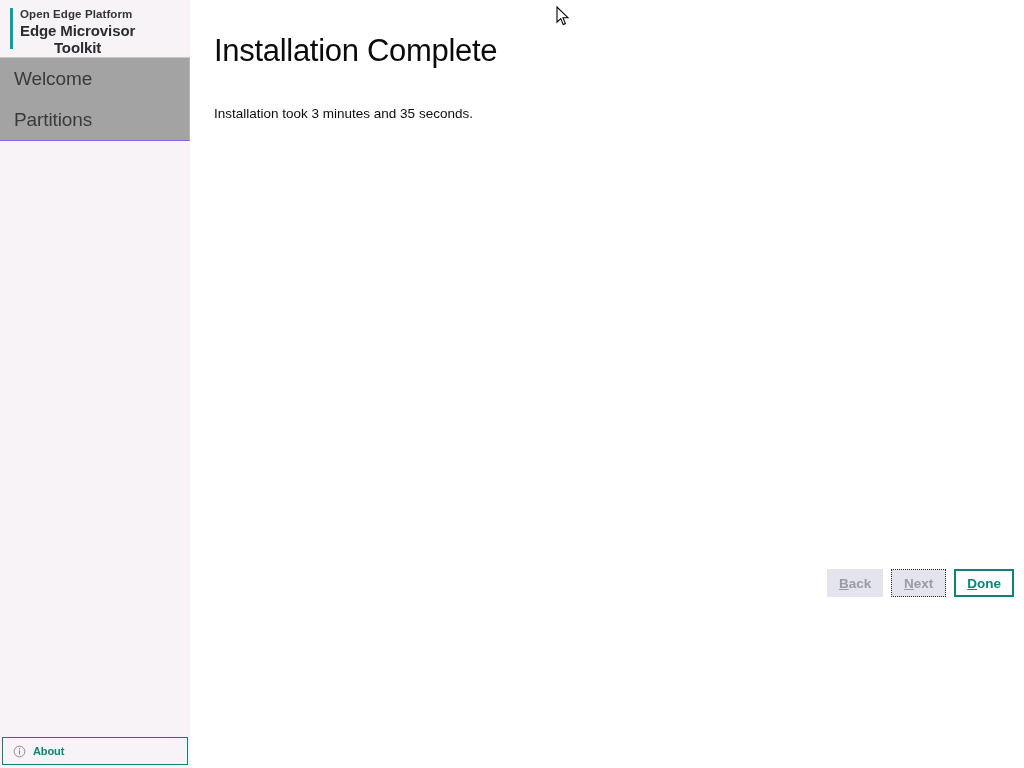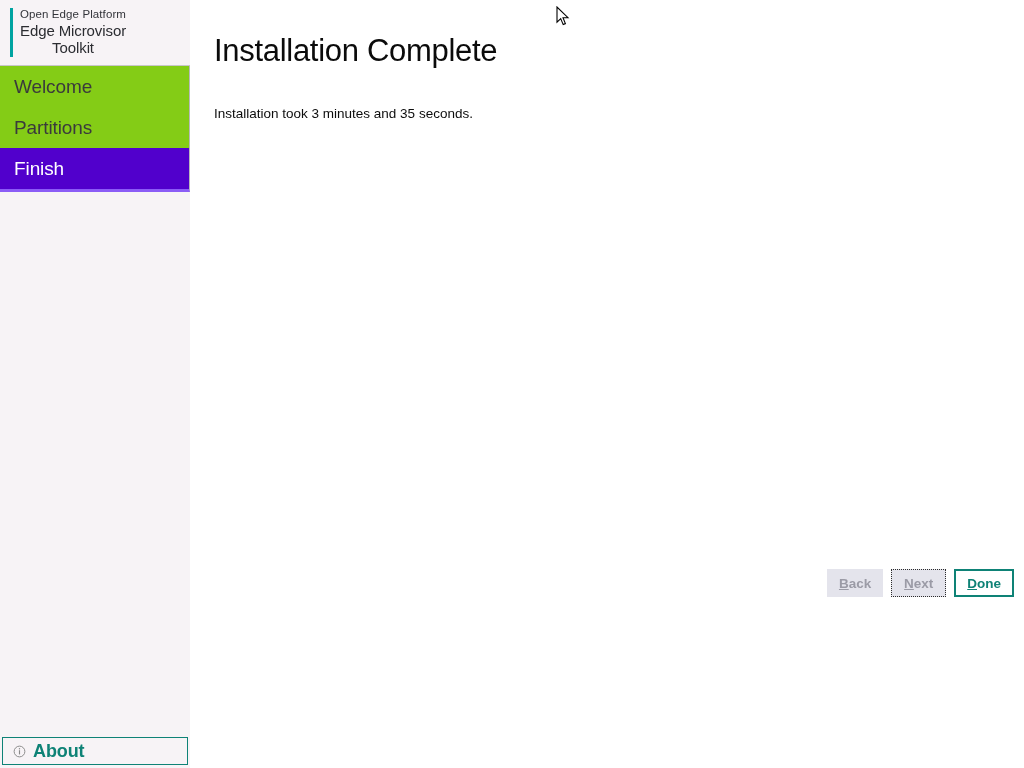--- a/index.html
+++ b/index.html
@@ -25,26 +25,27 @@
     position: relative;
     width: 190px;
     height: 768px;
     background: #f7f3f6;
     flex: 0 0 190px;
     display: flex;
     flex-direction: column;
   }
 
   #brand {
-    height: 66px;
+    height: 58px;
     background: #f7f3f6;
     border-bottom: 1px solid #c8c6c8;
     display: flex;
     align-items: flex-start;
     padding: 6px 0 0 10px;
+    font-weight: bold;
   }
   #brand-bar {
     width: 3px;
     align-self: stretch;
     margin: 2px 7px 8px 0;
     background: #00a3a1;
     flex: 0 0 3px;
   }
   #brand-text { line-height: 1; padding-top: 1px; }
   .brand-sup {
@@ -59,23 +60,23 @@
     display: block;
     font-size: 15px;
     color: #2b2c31;
     line-height: 17px;
     letter-spacing: -0.1px;
     text-align: center;
   }
 
   
   #nav {
-    background: #84cc16;
+    background: #a3a3a3;
     border-right: 1px solid #b9b7bb;
-    border-bottom: 3px solid #8b5cf6;
+    border-bottom: 1px solid #8b5cf6;
     flex: 0 0 auto;
   }
   .nav-item {
     height: 41px;
     display: flex;
     align-items: center;
     padding-left: 14px;
     font-size: 19px;
     color: #3a3a3c;
     letter-spacing: -0.1px;
@@ -103,21 +104,21 @@
     padding-left: 10px;
     cursor: pointer;
   }
   .info-icon {
     width: 13px; height: 13px;
     flex: 0 0 13px;
     margin-right: 7px;
     display: block;
   }
   #about-label {
-    font-size: 18px;
+    font-size: 11px;
     font-weight: bold;
     color: #0e8276;
     letter-spacing: -0.1px;
   }
 
   
   #main {
     position: relative;
     flex: 1 1 auto;
     height: 604px;
@@ -208,23 +209,20 @@
       </div>
     </div>
 
     <div id="nav">
       <div class="nav-item">
         <span>Welcome</span>
       </div>
       <div class="nav-item">
         <span>Partitions</span>
       </div>
-      <div class="nav-item active">
-        <span>Finish</span>
-      </div>
     </div>
 
     <div id="sidebar-spacer"></div>
 
     <div id="about-wrap">
       <div id="about-button">
         <svg class="info-icon" viewBox="0 0 16 16">
           <circle cx="8" cy="8" r="6.6" fill="none" stroke="#8a8a8a" stroke-width="1.2"></circle>
           <circle cx="8" cy="4.6" r="0.85" fill="#8a8a8a"></circle>
           <rect x="7.3" y="6.4" width="1.4" height="5.2" fill="#8a8a8a"></rect>

